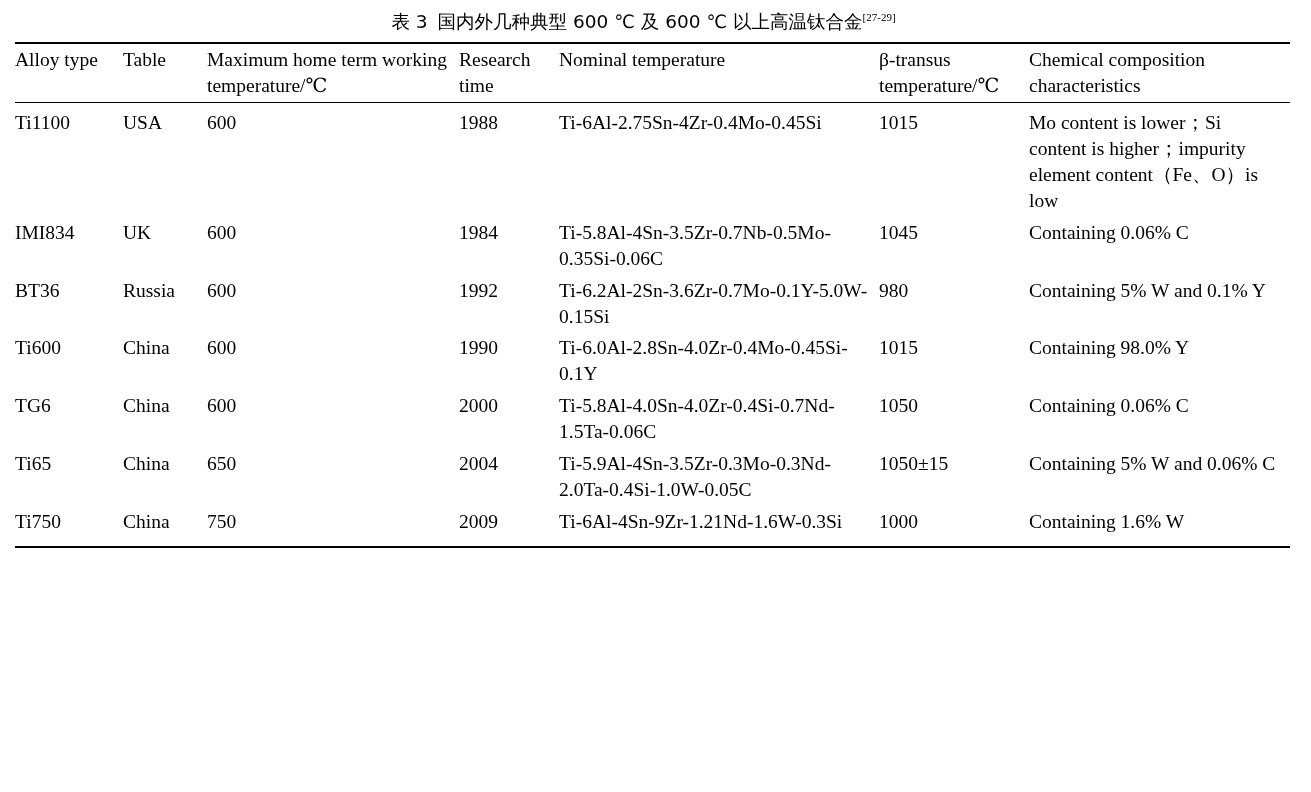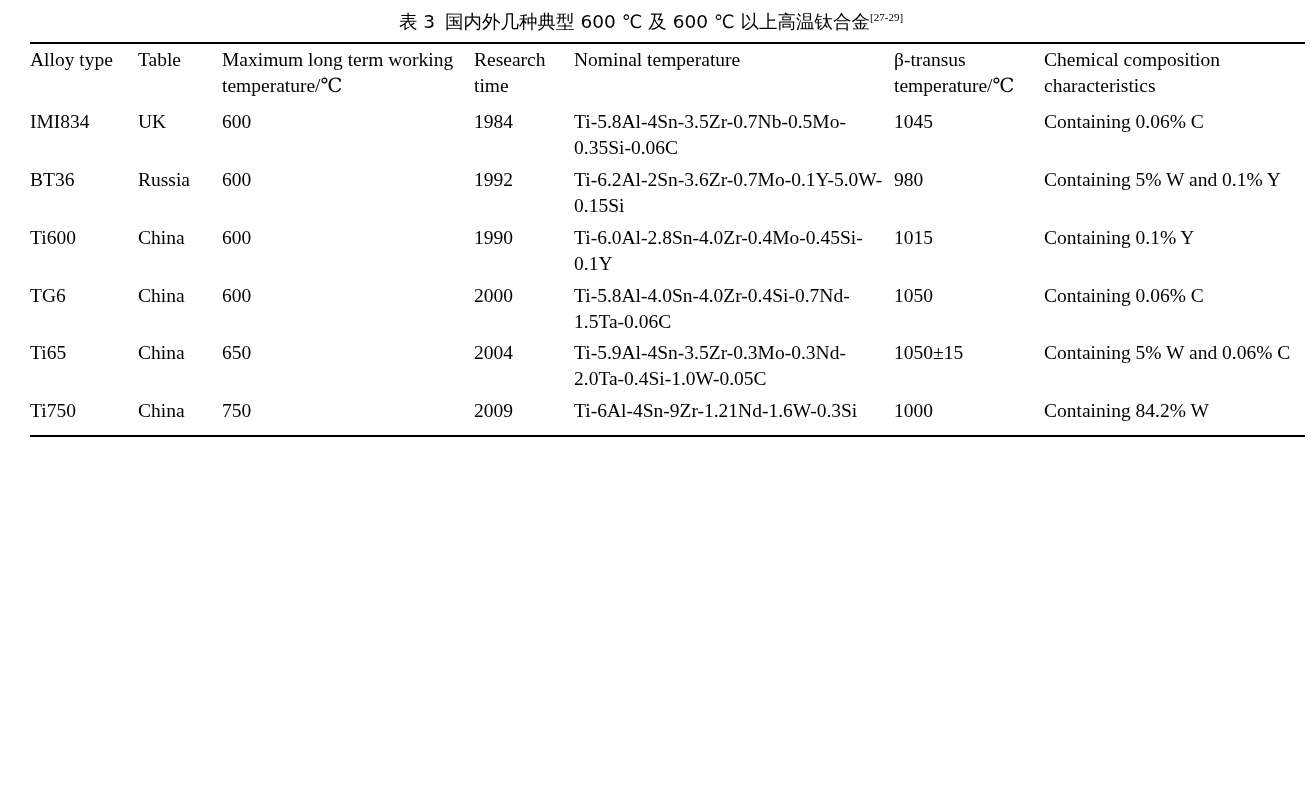--- a/index.html
+++ b/index.html
@@ -10,21 +10,21 @@
   body {
     width: 1311px;
     height: 792px;
     font-family: "Liberation Serif", "DejaVu Serif", serif;
     color: #000000;
     overflow: hidden;
   }
   .page {
     width: 1290px;
     box-sizing: border-box;
-    padding: 8px 18px 0 30px;
+    padding: 8px 18px 0 15px;
   }
   .caption {
     text-align: center;
     font-size: 19.5px;
     line-height: 1.45;
   }
   .caption .cn-title {
     font-family: "DejaVu Sans", "Liberation Sans", sans-serif;
     font-size: 18.5px;
   }
@@ -105,28 +105,37 @@
       <col class="c-temp">
       <col class="c-time">
       <col class="c-comp">
       <col class="c-beta">
       <col class="c-chem">
     </colgroup>
     <thead>
       <tr class="rule-top">
         <th class="rule-top">Alloy type</th>
         <th class="rule-top">Table</th>
-        <th class="rule-top hdr-two-line">Maximum long term working temperature/℃</th>
+        <th class="rule-top hdr-two-line">Maximum home term working temperature/℃</th>
         <th class="rule-top hdr-two-line">Research time</th>
         <th class="rule-top">Nominal temperature</th>
         <th class="rule-top hdr-two-line">β-transus temperature/℃</th>
         <th class="rule-top hdr-two-line">Chemical composition characteristics</th>
       </tr>
     </thead>
     <tbody>
+      <tr>
+        <td class="rule-mid">Ti1100</td>
+        <td class="rule-mid">USA</td>
+        <td class="rule-mid">600</td>
+        <td class="rule-mid">1988</td>
+        <td class="rule-mid">Ti-6Al-2.75Sn-4Zr-0.4Mo-0.45Si</td>
+        <td class="rule-mid">1015</td>
+        <td class="rule-mid">Mo content is lower；Si content is higher；impurity element content（Fe、O）is low</td>
+      </tr>
       <tr>
         <td>IMI834</td>
         <td>UK</td>
         <td>600</td>
         <td>1984</td>
         <td>Ti-5.8Al-4Sn-3.5Zr-0.7Nb-0.5Mo-0.35Si-0.06C</td>
         <td>1045</td>
         <td>Containing 0.06% C</td>
       </tr>
       <tr>
@@ -138,21 +147,21 @@
         <td>980</td>
         <td>Containing 5% W and 0.1% Y</td>
       </tr>
       <tr>
         <td>Ti600</td>
         <td>China</td>
         <td>600</td>
         <td>1990</td>
         <td>Ti-6.0Al-2.8Sn-4.0Zr-0.4Mo-0.45Si-0.1Y</td>
         <td>1015</td>
-        <td>Containing 0.1% Y</td>
+        <td>Containing 98.0% Y</td>
       </tr>
       <tr>
         <td>TG6</td>
         <td>China</td>
         <td>600</td>
         <td>2000</td>
         <td>Ti-5.8Al-4.0Sn-4.0Zr-0.4Si-0.7Nd-1.5Ta-0.06C</td>
         <td>1050</td>
         <td>Containing 0.06% C</td>
       </tr>
@@ -165,17 +174,17 @@
         <td>1050±15</td>
         <td>Containing 5% W and 0.06% C</td>
       </tr>
       <tr>
         <td class="rule-bot">Ti750</td>
         <td class="rule-bot">China</td>
         <td class="rule-bot">750</td>
         <td class="rule-bot">2009</td>
         <td class="rule-bot">Ti-6Al-4Sn-9Zr-1.21Nd-1.6W-0.3Si</td>
         <td class="rule-bot">1000</td>
-        <td class="rule-bot">Containing 84.2% W</td>
+        <td class="rule-bot">Containing 1.6% W</td>
       </tr>
     </tbody>
   </table>
 </div>
 
 </body></html>

